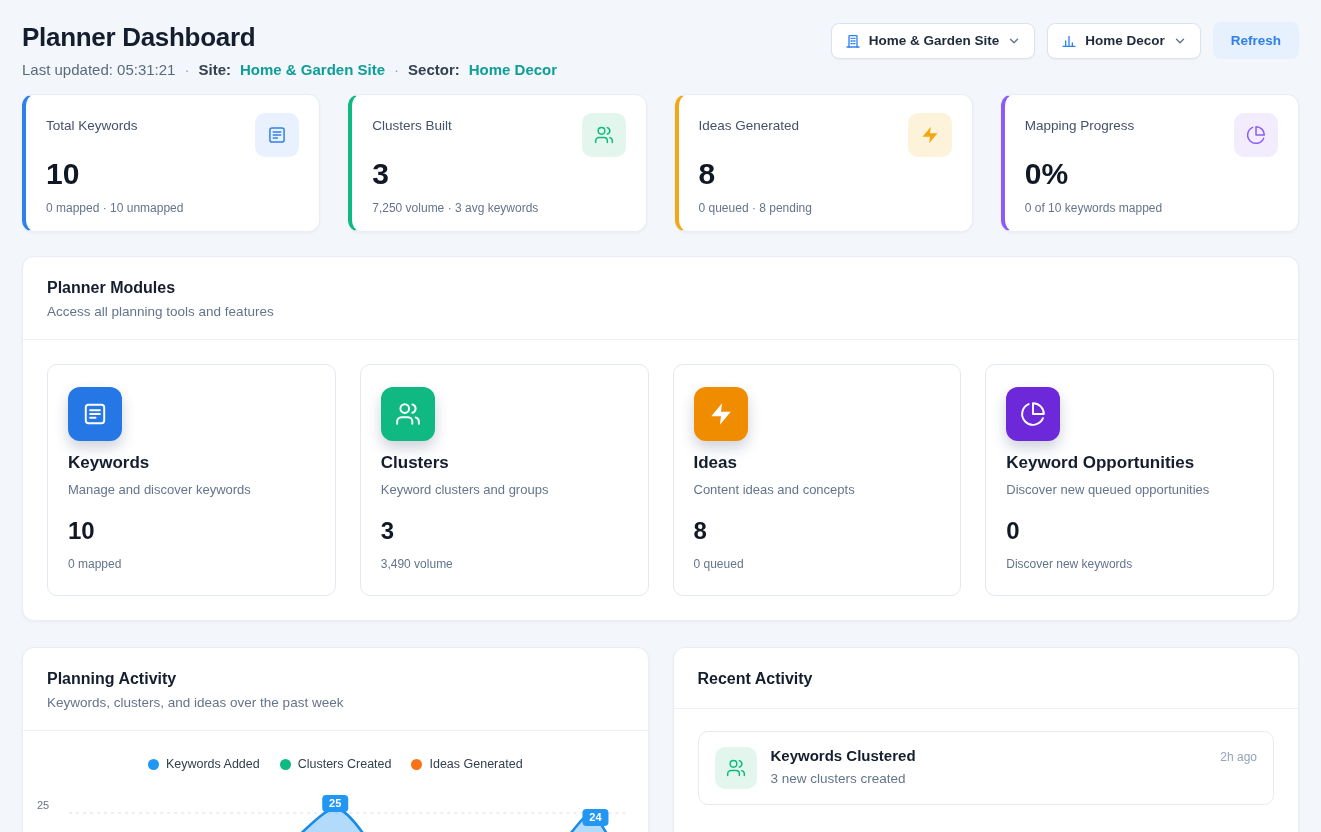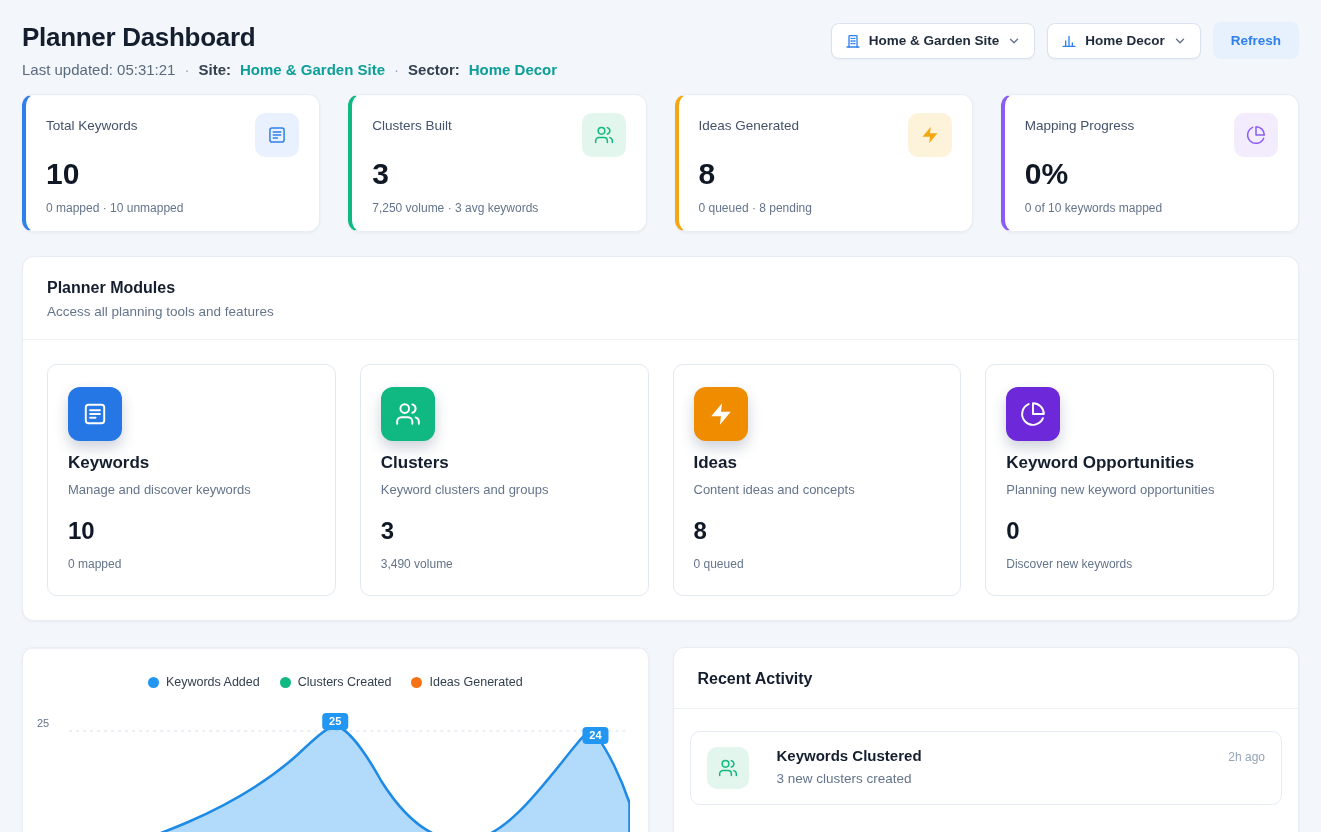--- a/index.html
+++ b/index.html
@@ -86,22 +86,22 @@
   }
   .legend-item { display:flex; align-items:center; gap:7px; cursor:pointer; }
   .legend-dot { width:11px; height:11px; border-radius:50%; }
 
   .chart-area { position:relative; padding:10px 18px 0 46px; }
   .y-tick { position:absolute; left:14px; top:20px; font-size:11px; color:#64748b; }
   .chart-svg { width:100%; height:160px; }
 
   
   .activity-item {
-    margin:22px 16px; border:1px solid #e6ebf2; border-radius:10px;
-    padding:15px 16px; display:flex; gap:28px; align-items:flex-start;
+    margin:22px 24px; border:1px solid #e6ebf2; border-radius:10px;
+    padding:15px 16px; display:flex; gap:14px; align-items:flex-start;
     background:#fff;
   }
   .activity-icon { width:42px; height:42px; border-radius:10px; display:flex; align-items:center; justify-content:center; flex:0 0 auto; }
   .activity-icon svg { width:20px; height:20px; }
   .activity-body { flex:1; }
   .activity-top { display:flex; justify-content:space-between; align-items:baseline; }
   .activity-title { font-size:15px; font-weight:700; color:#141e2e; }
   .activity-time { font-size:12px; color:#94a3b8; }
   .activity-desc { font-size:13.5px; color:#64748b; margin-top:7px; }
 </style>
@@ -267,31 +267,35 @@
       </div>
 
       <div class="module-card">
         <div class="module-icon" style="background-color: rgb(109, 40, 217);">
           <svg viewBox="0 0 24 24" fill="none" stroke="currentColor" stroke-width="1.8" stroke-linecap="round" stroke-linejoin="round">
               <path d="M21.21 15.89A10 10 0 1 1 8 2.83"></path>
               <path d="M22 12A10 10 0 0 0 12 2v10z"></path>
             </svg>
         </div>
         <div class="module-title">Keyword Opportunities</div>
-        <div class="module-desc">Planning new keyword opportunities</div>
+        <div class="module-desc">Discover new queued opportunities</div>
         <div class="module-value">0</div>
         <div class="module-sub">Discover new keywords</div>
       </div>
 
     </div>
   </div>
 
   <div class="bottom-row">
 
     <div class="panel bottom-card" style="margin-top:0;">
+      <div class="panel-header">
+        <div class="panel-title">Planning Activity</div>
+        <div class="panel-sub">Keywords, clusters, and ideas over the past week</div>
+      </div>
       <div class="panel-divider"></div>
 
       <div class="legend-row">
         <div class="legend-item">
           <span class="legend-dot" style="background-color: rgb(33, 150, 243);"></span>
           <span>Keywords Added</span>
         </div>
         <div class="legend-item">
           <span class="legend-dot" style="background-color: rgb(16, 185, 129);"></span>
           <span>Clusters Created</span>

